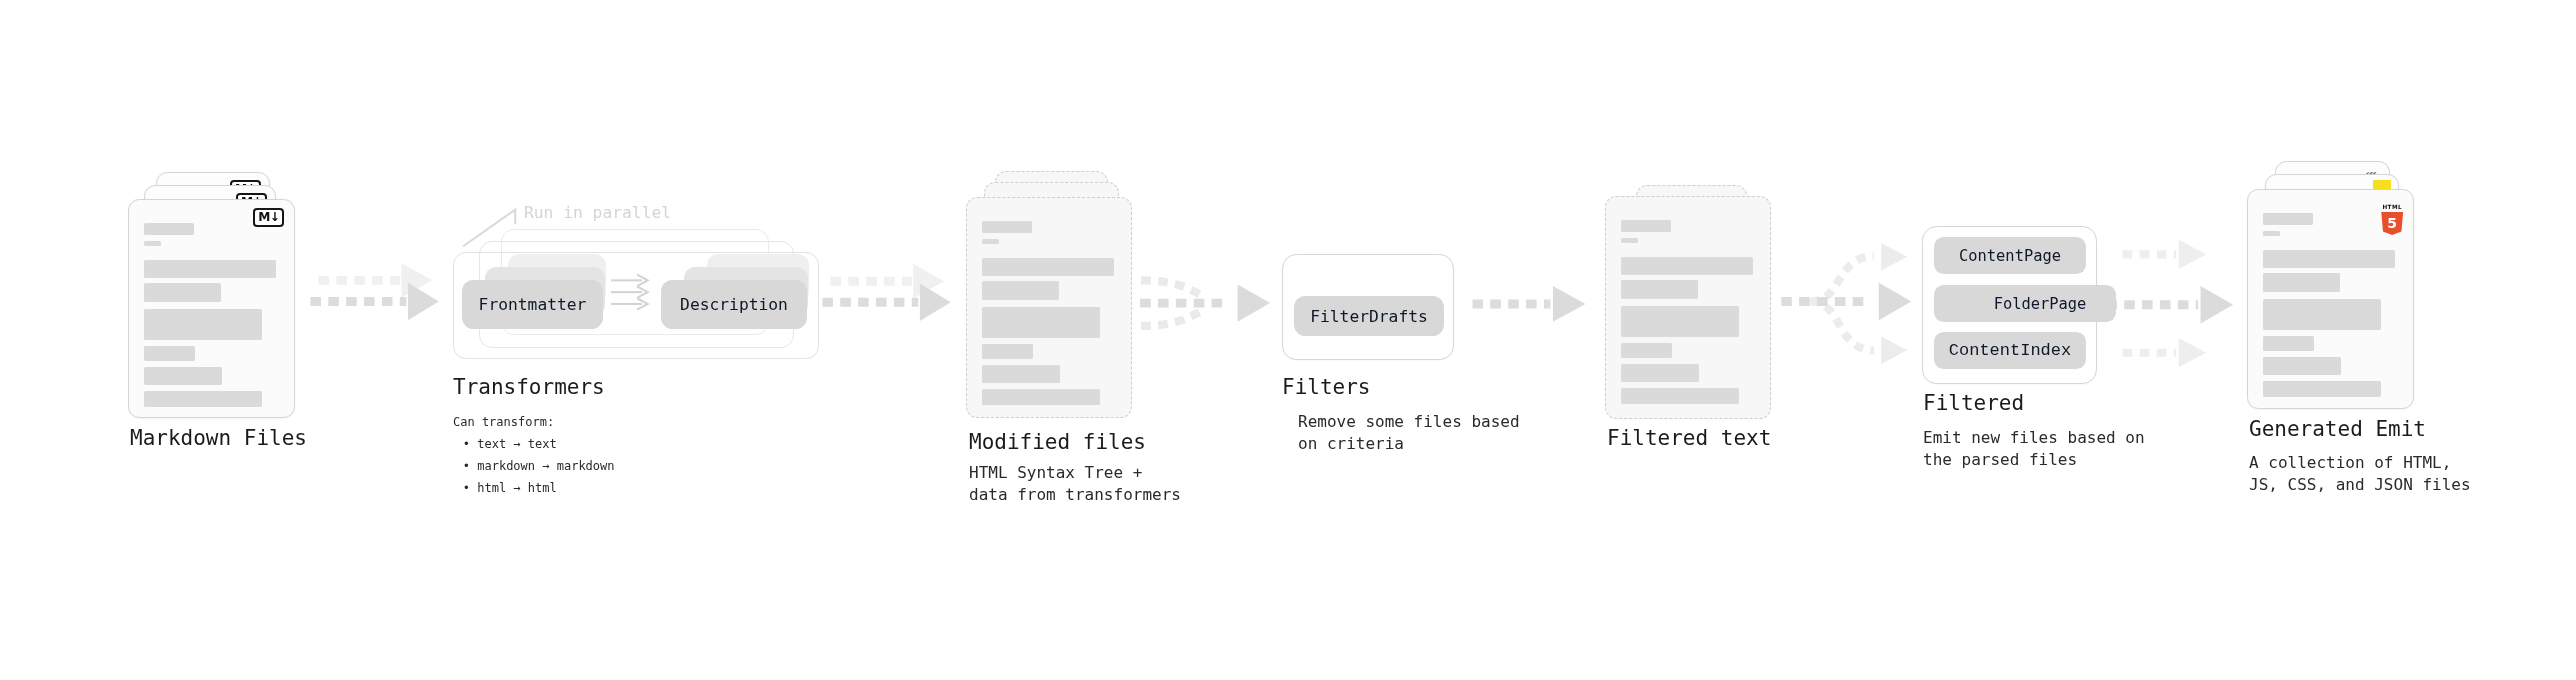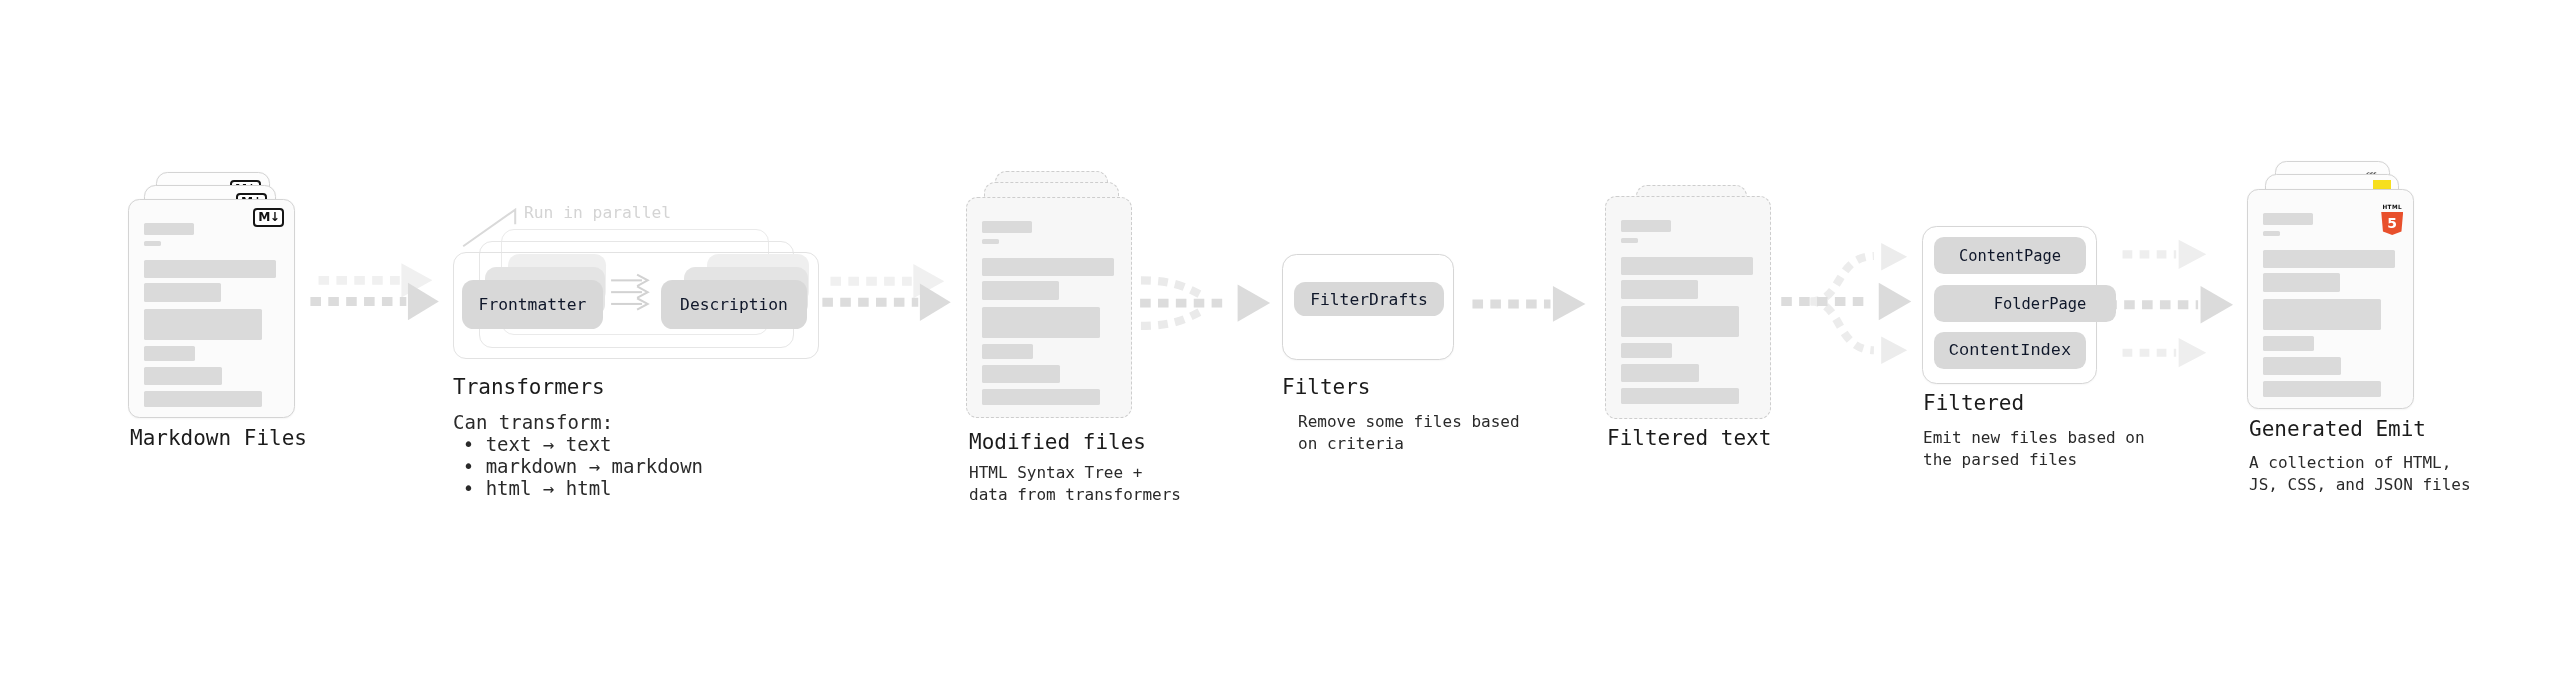--- a/index.html
+++ b/index.html
@@ -49,21 +49,21 @@
   }
   .ghost-pill{position:absolute;border-radius:11.4px;}
   .panel{position:absolute;background:#ffffff;border:1.6px solid #d6d6d6;border-radius:14.6px;box-sizing:border-box;box-shadow:0 0.8px 1.6px rgba(0,0,0,.03);}
   .tbox{position:absolute;border-radius:13px;border:1.6px solid #e2e2e2;background:transparent;box-sizing:border-box;}
   .tbox.mid{border-color:#e6e6e6;}
   .tbox.back{border-color:#eaeaea;}
 
   
   .stage-label{position:absolute;font-size:21px;font-weight:500;color:#1b1b1b;white-space:nowrap;}
   .stage-desc{position:absolute;font-size:16px;line-height:22px;color:#2a2a2a;white-space:pre-line;}
-  .desc-line{font-size:19px;line-height:22px;color:#2a2a2a;white-space:pre;}
+  .desc-line{font-size:12px;line-height:22px;color:#2a2a2a;white-space:pre;}
   .bullet{padding-left:9.8px;}
   .parallel-note{position:absolute;font-size:16.3px;color:#d4d4d4;white-space:nowrap;}
 </style>
 </head>
 <body>
 
 <div id="canvas">
 
   <svg id="arrow-layer" viewBox="0 0 3170 838">
 
@@ -185,21 +185,21 @@
         <i class="bar b8"></i>
       </div>
     </div>
     <div class="stage-label" style="left:969px;top:430px;">Modified files</div>
     <div class="stage-desc" style="left:969px;top:462px;">HTML Syntax Tree +
 data from transformers</div>
   </div>
 
   <div>
     <div class="panel" style="left:1282px;top:254px;width:172px;height:106px;"></div>
-    <div class="pill" style="left:1294px;top:282px;width:150px;height:34px;">FilterDrafts</div>
+    <div class="pill" style="left:1294px;top:296px;width:150px;height:40px;">FilterDrafts</div>
     <div class="stage-label" style="left:1282px;top:375px;">Filters</div>
     <div class="stage-desc" style="left:1282px;top:411px;margin-left:16px;">Remove some files based
 on criteria</div>
   </div>
 
   <div>
     <div class="doc dashed" style="left:1636px;top:185px;width:111px;height:65px;"></div>
     <div class="doc dashed" style="left:1605px;top:196px;width:166px;height:223px;">
       <div class="bars">
         <i class="bar b1"></i>

